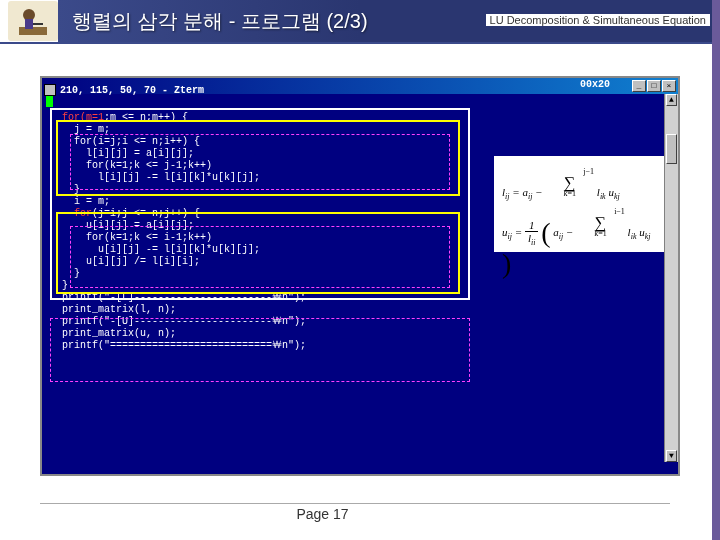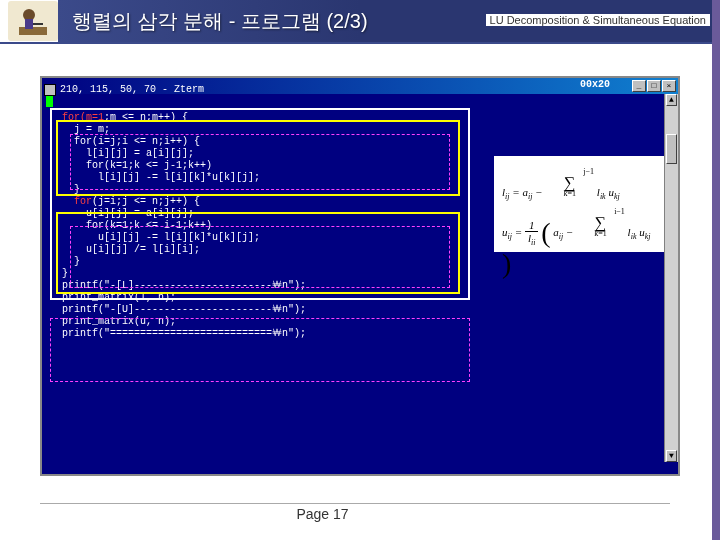--- a/index.html
+++ b/index.html
@@ -65,24 +65,24 @@
   .term-titlebar {
     height: 16px;
     background: linear-gradient(to right, #000080, #1080d0);
     display: flex;
     align-items: center;
     justify-content: space-between;
     padding: 0 2px;
   }
   .term-titlebar .tleft {
     display: flex;
-    align-items: flex-start;
+    align-items: flex-end;
     color: #fff;
     font-size: 10px;
-    font-weight: normal;
+    font-weight: bold;
     margin-top: 7px;
   }
   .win-icon {
     width: 12px; height: 12px;
     background: #c0c0c0;
     margin-right: 4px;
     border: 1px solid #000;
   }
   .win-btns { display: flex; gap: 1px; }
   .win-btn {
@@ -251,20 +251,21 @@
 
     <div class="code-block">
       <div class="code-line"><span class="hl-red">for(m=1</span><span></span>;m &lt;= n;m++) {</div>
       <div class="code-line">  j = m;</div>
       <div class="code-line">  for(i=j;i &lt;= n;i++) {</div>
       <div class="code-line">    l[i][j] = a[i][j];</div>
       <div class="code-line">    for(k=1;k &lt;= j-1;k++)</div>
       <div class="code-line">      l[i][j] -= l[i][k]*u[k][j];</div>
       <div class="code-line">  }</div>
       <div class="code-line"></div>
+      <div class="code-line">  i = m;</div>
       <div class="code-line">  <span class="hl-red">for</span>(j=i;j &lt;= n;j++) {</div>
       <div class="code-line">    u[i][j] = a[i][j];</div>
       <div class="code-line">    for(k=1;k &lt;= i-1;k++)</div>
       <div class="code-line">      u[i][j] -= l[i][k]*u[k][j];</div>
       <div class="code-line">    u[i][j] /= l[i][i];</div>
       <div class="code-line">  }</div>
       <div class="code-line">}</div>
       <div class="code-line"></div>
       <div class="code-line">printf("-[L]-----------------------￦n");</div>
       <div class="code-line">print_matrix(l, n);</div>

